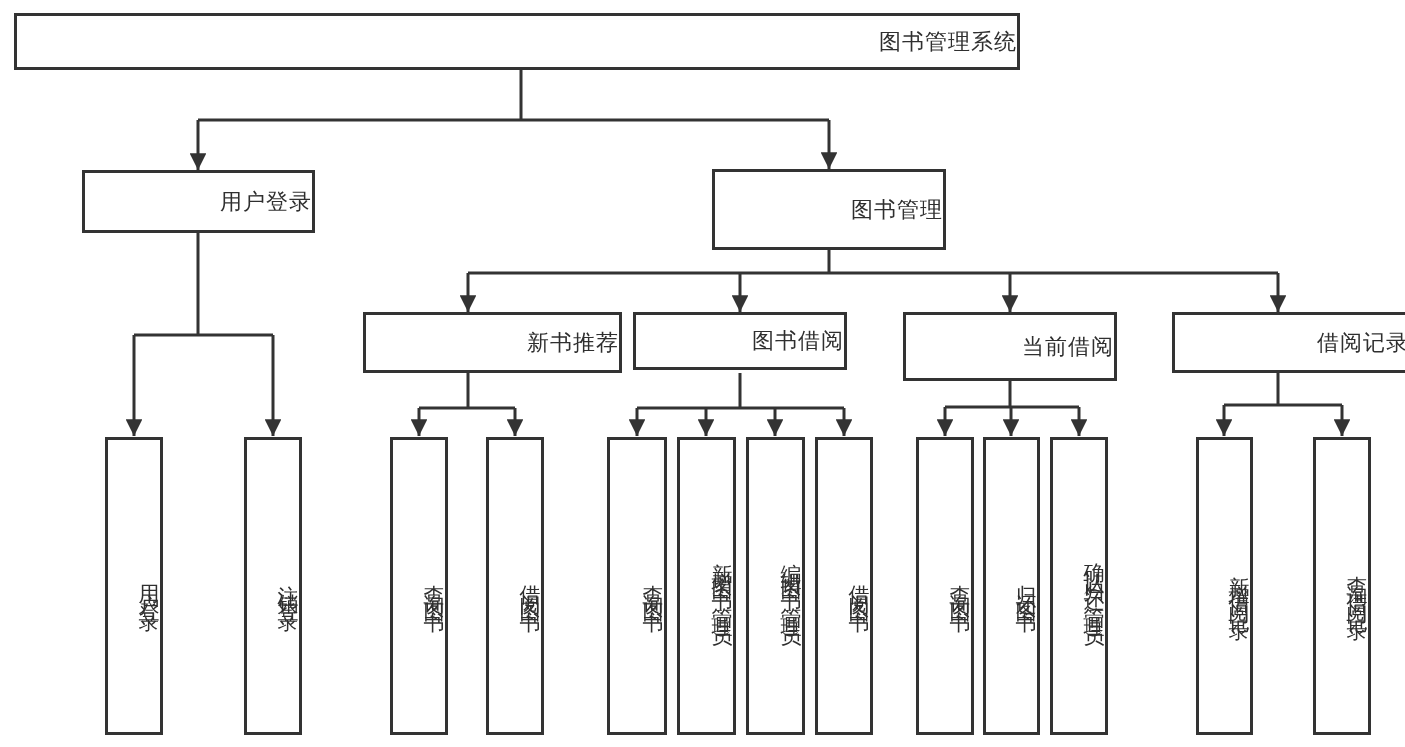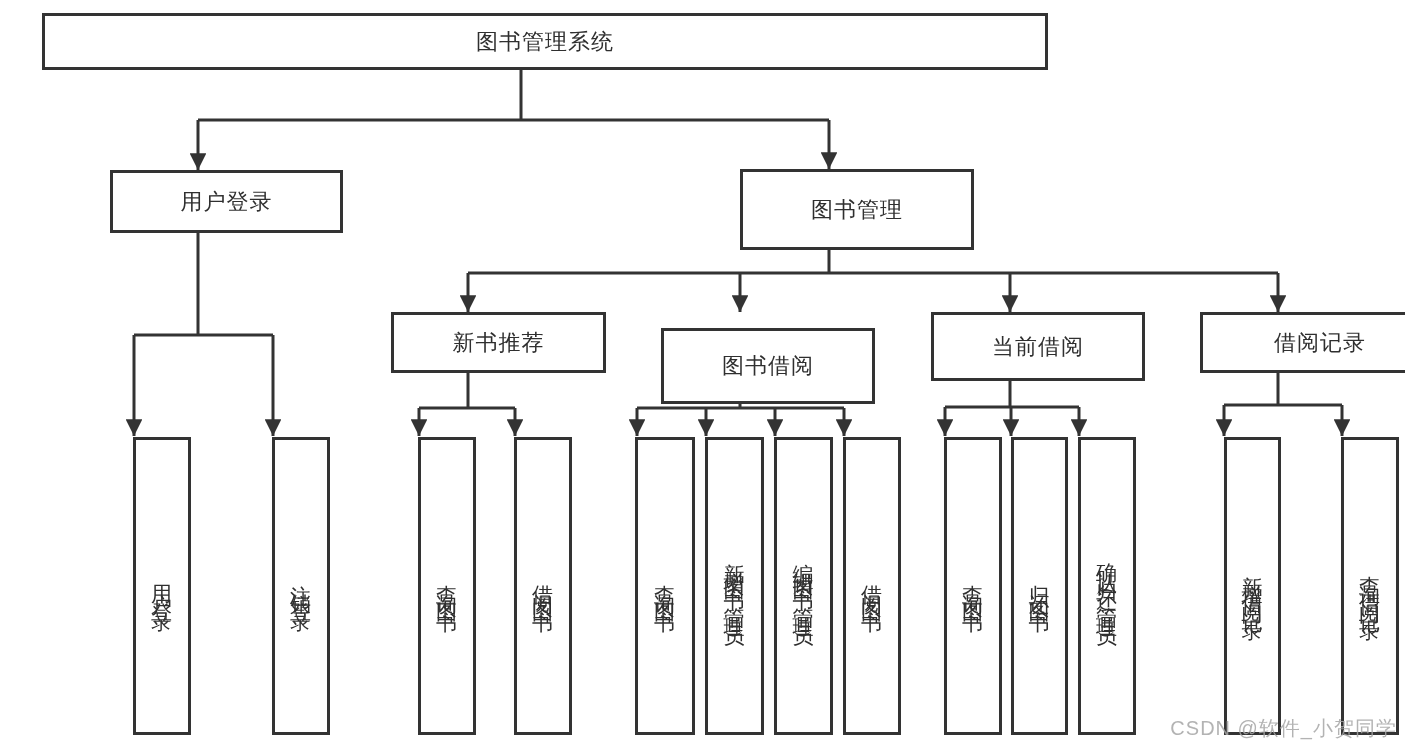--- a/index.html
+++ b/index.html
@@ -18,23 +18,22 @@
   .edges{position:absolute;left:0;top:0;z-index:1;}
   .edges .stroke{stroke:var(--line);stroke-width:3;fill:none;}
   .edges .ah{fill:var(--line);}
   .node{
     position:absolute;
     box-sizing:border-box;
     border:3px solid var(--line);
     background:#ffffff;
     display:flex;
     align-items:center;
-    justify-content:center;
+    justify-content:flex-end;
     z-index:2;
-    margin-left:28px;
   }
   .node.h span{
     font-size:22px;
     letter-spacing:1px;
     white-space:nowrap;
   }
   .node.v span{
     writing-mode:vertical-rl;
     text-orientation:mixed;
     font-size:21px;
@@ -105,24 +104,24 @@
     <span>图书管理系统</span>
   </div>
 
   <div class="node h" style="left:82px;top:170px;width:233px;height:63px">
     <span>用户登录</span>
   </div>
   <div class="node h" style="left:712px;top:169px;width:234px;height:81px">
     <span>图书管理</span>
   </div>
 
-  <div class="node h" style="left:363px;top:312px;width:215px;height:61px">
+  <div class="node h" style="left:363px;top:312px;width:259px;height:61px">
     <span>新书推荐</span>
   </div>
-  <div class="node h" style="left:633px;top:328px;width:214px;height:76px">
+  <div class="node h" style="left:633px;top:312px;width:214px;height:58px">
     <span>图书借阅</span>
   </div>
   <div class="node h" style="left:903px;top:312px;width:214px;height:69px">
     <span>当前借阅</span>
   </div>
   <div class="node h" style="left:1172px;top:312px;width:240px;height:61px">
     <span>借阅记录</span>
   </div>
 
   <div class="node v" style="left:105px;top:437px;width:58px;height:298px">
@@ -162,15 +161,14 @@
     <span>确认归还（管理员）</span>
   </div>
 
   <div class="node v" style="left:1196px;top:437px;width:57px;height:298px">
     <span>新增借阅记录</span>
   </div>
   <div class="node v" style="left:1313px;top:437px;width:58px;height:298px">
     <span>查询借阅记录</span>
   </div>
 
-  <div class="watermark">CSDN @软件_小贺同学</div>
 
 </div>
 
 </body></html>

